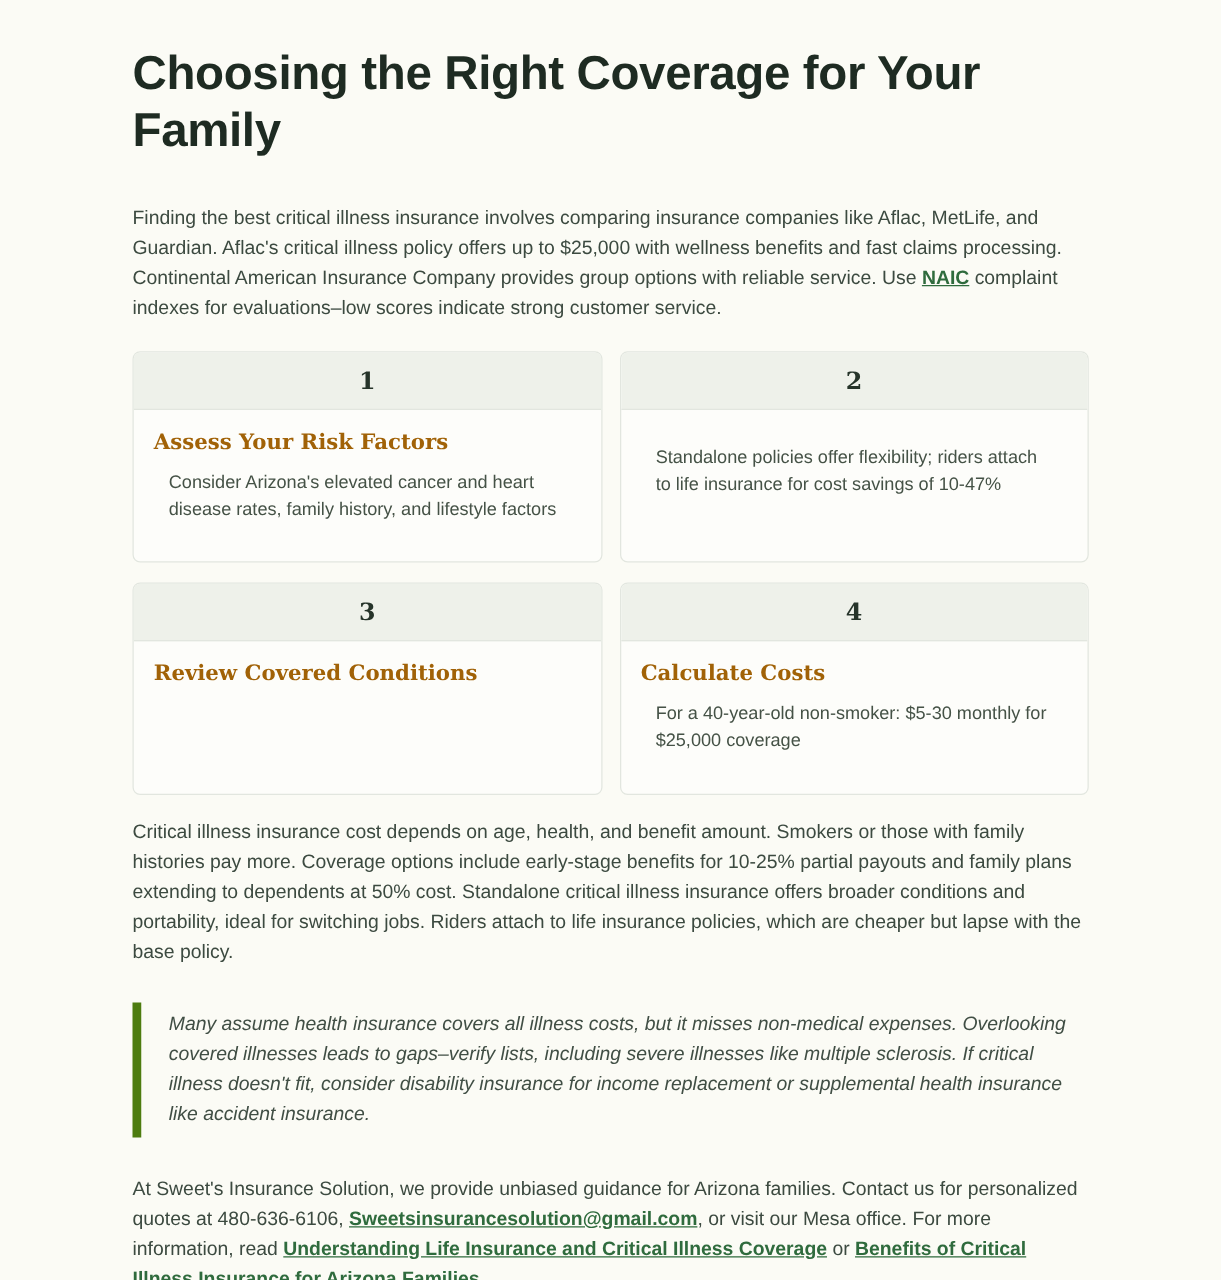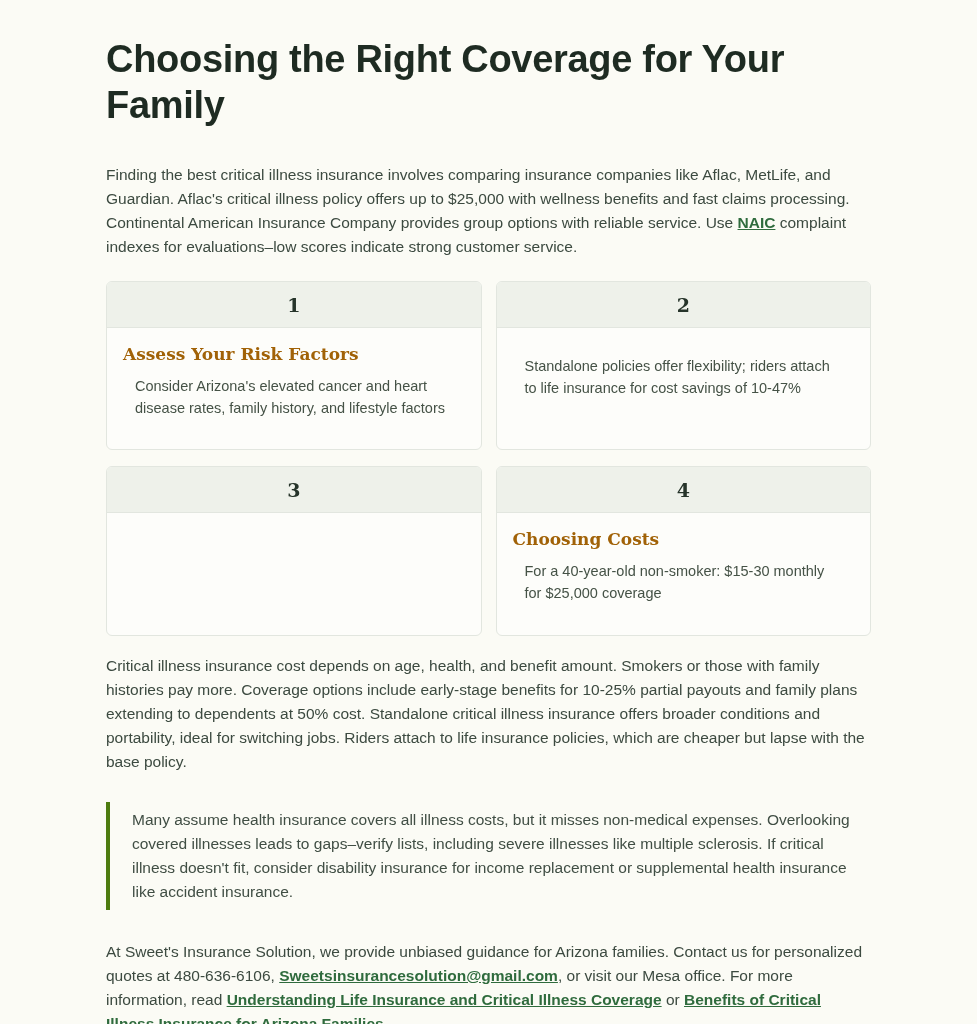--- a/index.html
+++ b/index.html
@@ -74,23 +74,24 @@
     color: #a16207;
     margin: 0 0 10px 0;
   }
   .card-desc {
     font-size: 14.5px;
     line-height: 1.5;
     color: #455246;
     margin: 12px;
   }
   .quote {
-    border-left: 4px solid #4d7c0f;
+    border-left: 7px solid #4d7c0f;
     padding: 6px 0 6px 22px;
     margin: 28px 0 30px 0;
+    font-style: italic;
   }
   .quote p {
     font-size: 15.5px;
     line-height: 1.55;
     color: #404e44;
     margin: 0;
     max-width: 760px;
   }
   p.closing {
     font-size: 15.5px;
@@ -128,30 +129,31 @@
       <div class="card-body">
         <p class="card-desc">Standalone policies offer flexibility; riders attach to life insurance for cost savings of 10-47%</p>
       </div>
     </div>
 
     <div class="card">
       <div class="card-head">
         <span class="card-num">3</span>
       </div>
       <div class="card-body">
+        <div class="card-title">Review Covered Conditions</div>
       </div>
     </div>
 
     <div class="card">
       <div class="card-head">
         <span class="card-num">4</span>
       </div>
       <div class="card-body">
-        <div class="card-title">Choosing Costs</div>
-        <p class="card-desc">For a 40-year-old non-smoker: $15-30 monthly for $25,000 coverage</p>
+        <div class="card-title">Calculate Costs</div>
+        <p class="card-desc">For a 40-year-old non-smoker: $5-30 monthly for $25,000 coverage</p>
       </div>
     </div>
 
   </div>
 
   <p class="body-text">Critical illness insurance cost depends on age, health, and benefit amount. Smokers or those with family histories pay more. Coverage options include early-stage benefits for 10-25% partial payouts and family plans extending to dependents at 50% cost. Standalone critical illness insurance offers broader conditions and portability, ideal for switching jobs. Riders attach to life insurance policies, which are cheaper but lapse with the base policy.</p>
 
   <div class="quote">
     <p>Many assume health insurance covers all illness costs, but it misses non-medical expenses. Overlooking covered illnesses leads to gaps–verify lists, including severe illnesses like multiple sclerosis. If critical illness doesn't fit, consider disability insurance for income replacement or supplemental health insurance like accident insurance.</p>
   </div>

